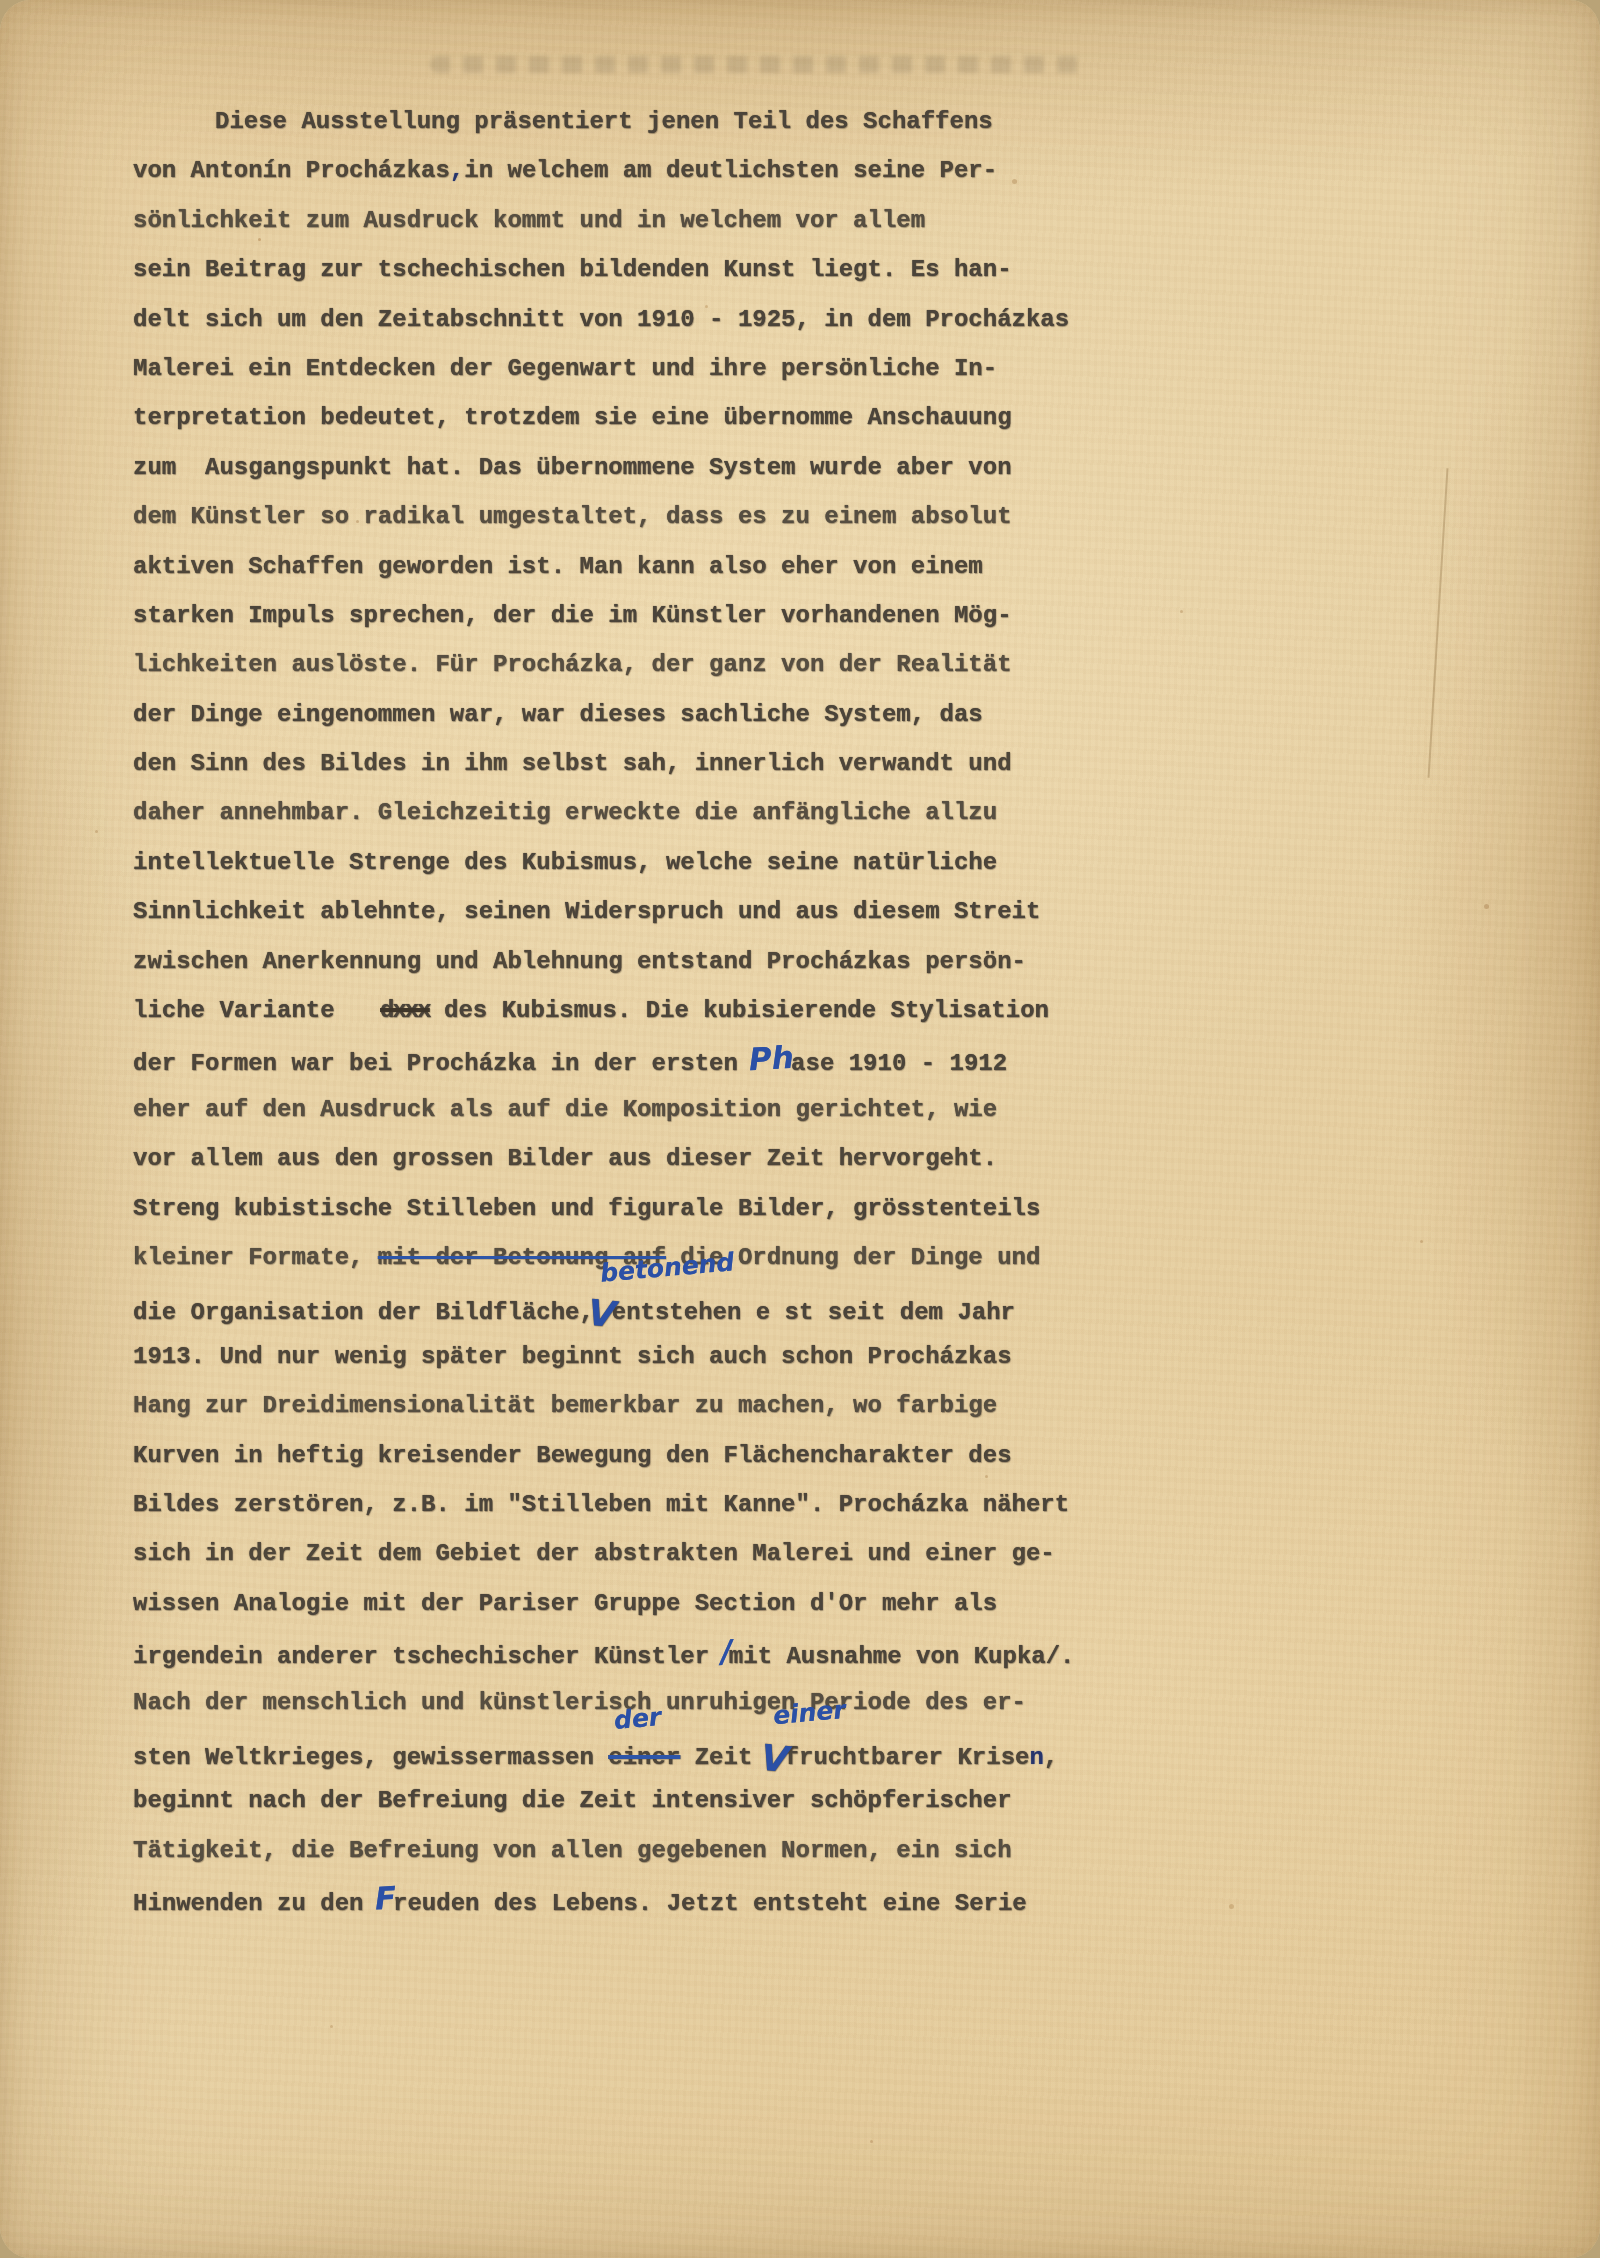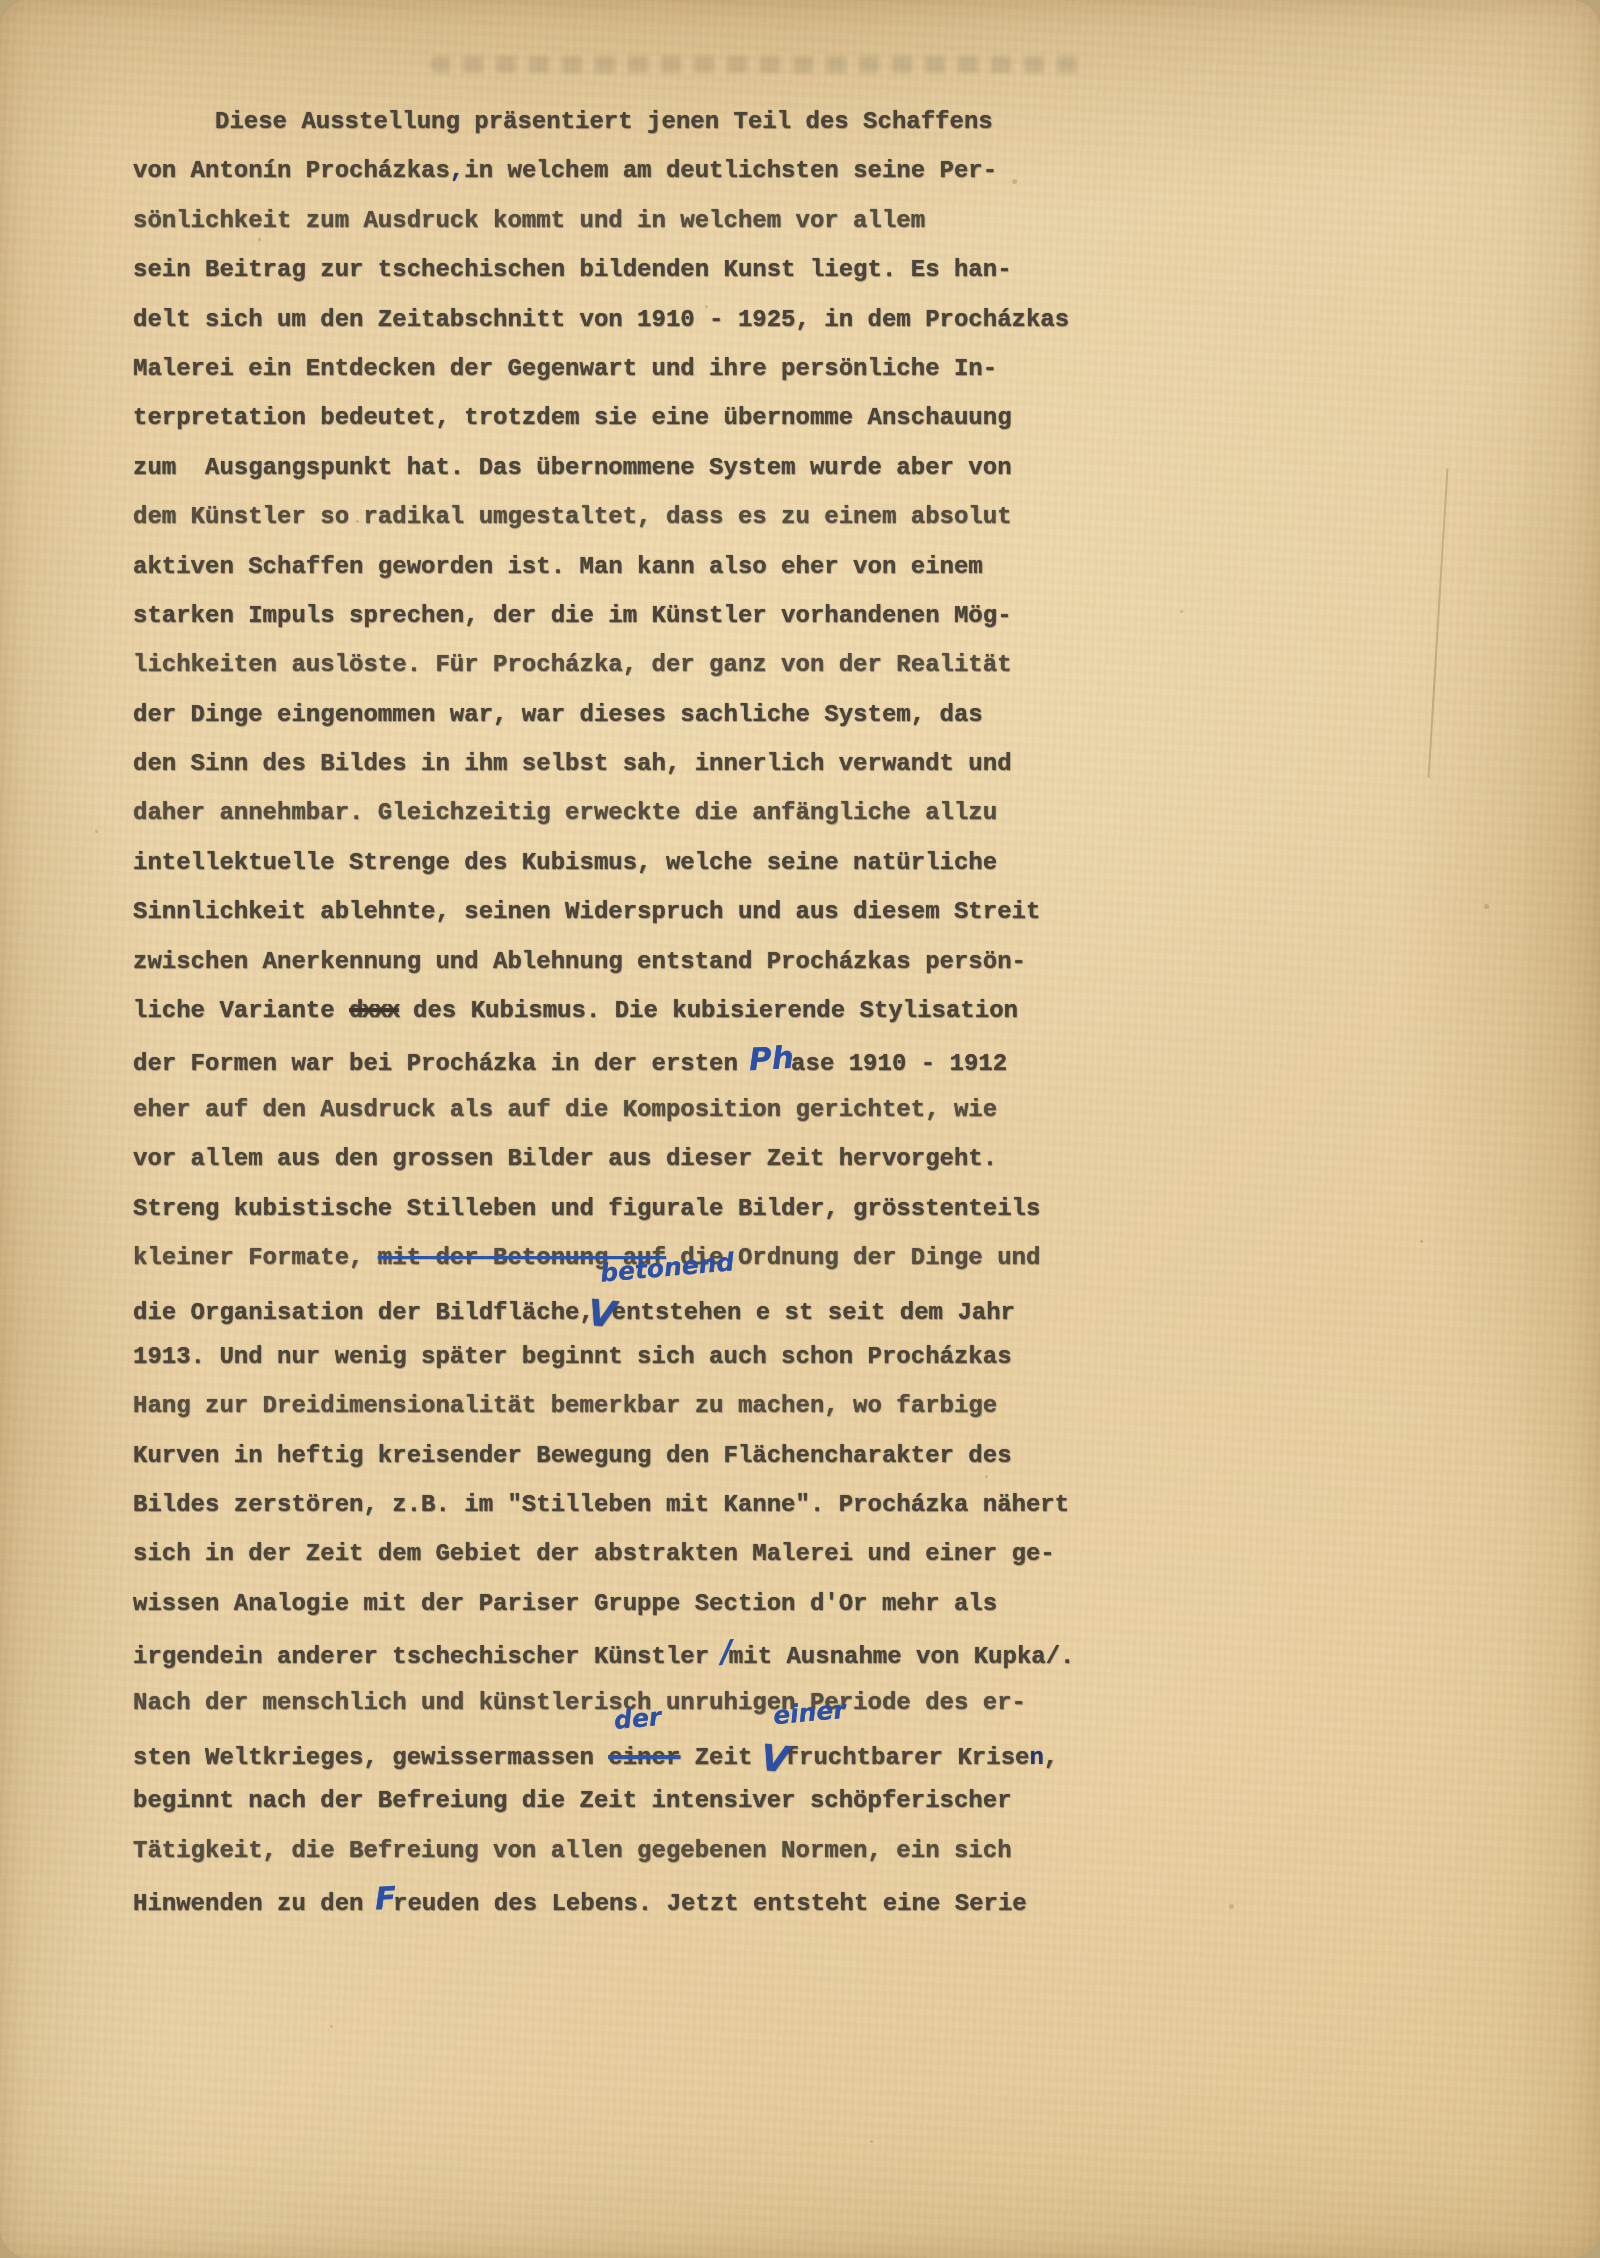--- a/index.html
+++ b/index.html
@@ -38,21 +38,21 @@
 
   .text-block{position:absolute;left:133px;top:97px;width:1360px;color:#4b443a;
     font-size:24px;line-height:49.4px;font-weight:700;white-space:pre;
     text-shadow:0 0 1.1px rgba(72,60,45,.85), .6px .6px 1px rgba(72,60,45,.4);}
   .line{height:49.4px;}
   .line:nth-child(3n){color:#564e41;}
   .line:nth-child(4n+2){color:#4e463a;}
 
   .seg-typed{}
   .seg-strike-black{text-decoration:line-through;text-decoration-thickness:4px;
-    text-decoration-color:rgba(60,52,40,.85);letter-spacing:-2px;}
+    text-decoration-color:rgba(60,52,40,.85);letter-spacing:-2px;margin-left:31px;}
   .seg-strike-blue{text-decoration:line-through;text-decoration-thickness:3px;
     text-decoration-color:#2d55a8;}
   .seg-blue-over{color:#27356b;text-shadow:0 0 1.2px rgba(35,55,130,.8);}
   .seg-hw{color:#2b50a6;font-family:"DejaVu Sans",sans-serif;font-style:italic;font-weight:700;
     font-size:31px;display:inline-block;transform:rotate(-3deg);position:relative;top:-1px;
     margin:0 -3px;text-shadow:0 0 .6px rgba(43,80,166,.7);}
   .seg-replace{position:relative;display:inline-block;}
   .seg-replace .struck{text-decoration:line-through;text-decoration-thickness:3.5px;
     text-decoration-color:#2d55a8;}
   .above{position:absolute;top:-27px;left:6px;color:#2b50a6;

